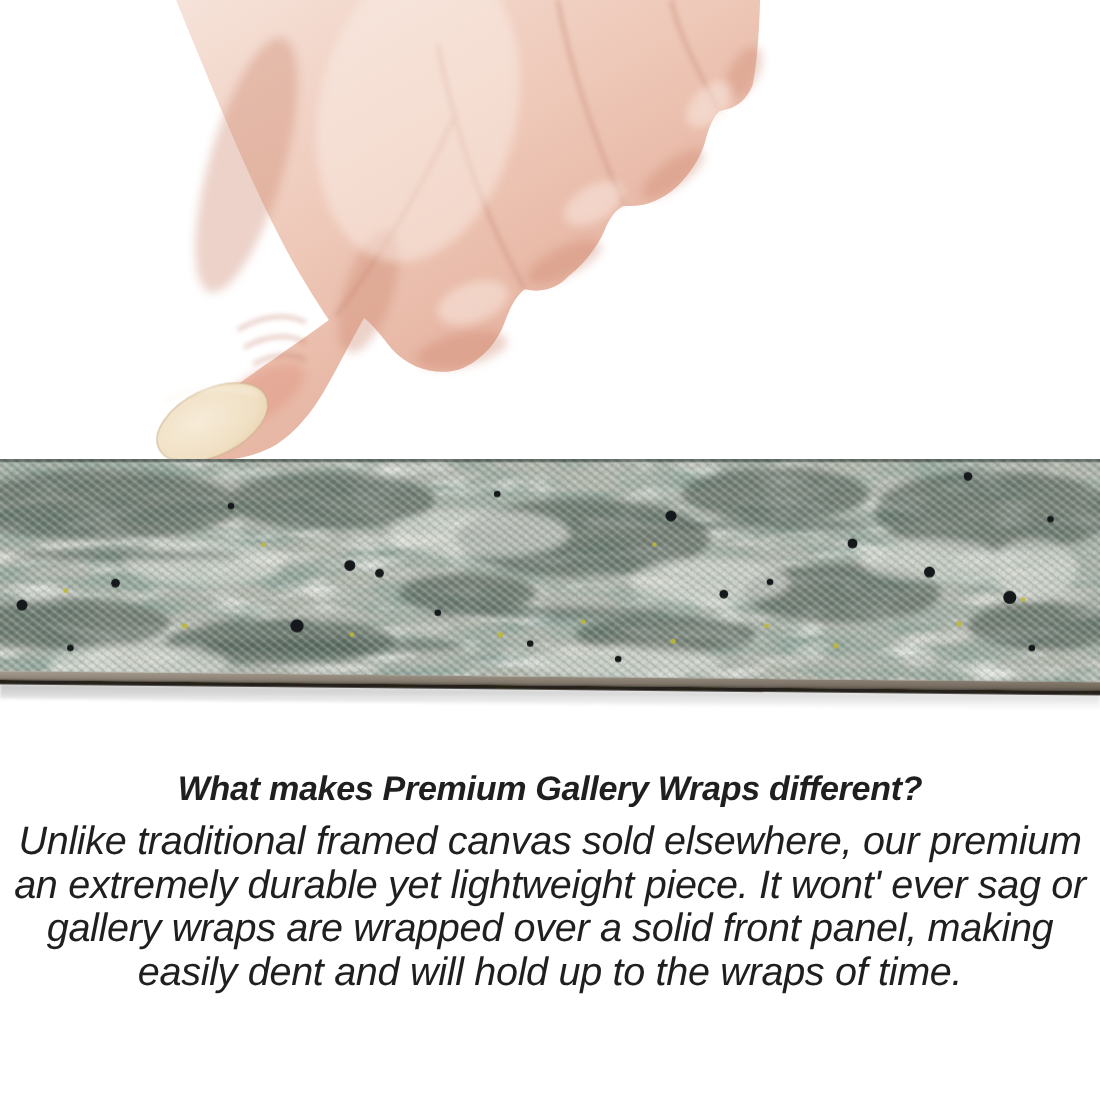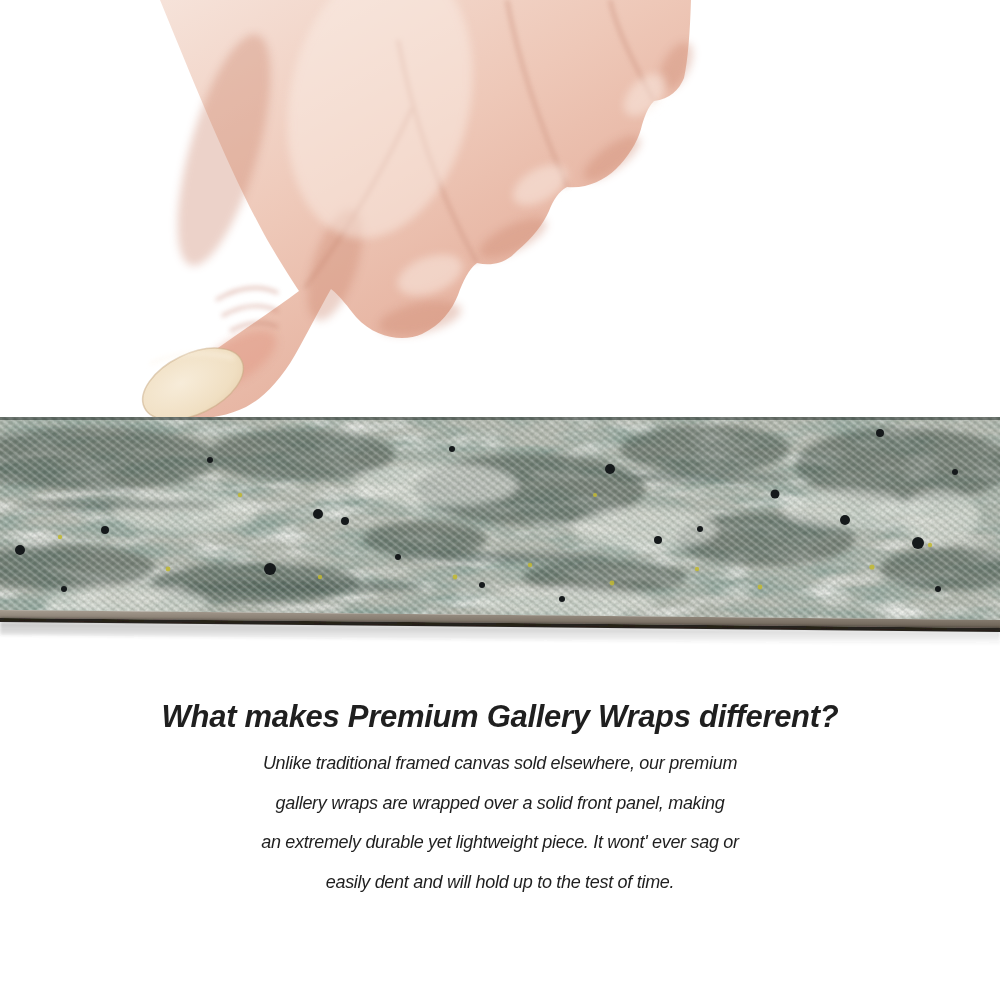--- a/index.html
+++ b/index.html
@@ -4,21 +4,21 @@
 <style>
   html,body{margin:0;padding:0;background:#ffffff;}
   body{width:1000px;height:1000px;font-family:"Liberation Sans",sans-serif;}
   .stage{position:relative;width:1000px;height:1000px;background:#ffffff;overflow:hidden;border-radius:13px;}
   .hand-svg{position:absolute;top:0;left:0;display:block;}
   .strip{position:absolute;top:417px;left:0;width:1000px;height:235px;display:block;}
   .copy{position:absolute;top:699px;left:0;width:1000px;text-align:center;
         font-style:italic;color:#1f1f1f;}
   .copy h2{margin:0 0 9px 0;font-size:31px;font-weight:700;letter-spacing:-0.3px;
            line-height:36px;white-space:nowrap;}
-  .copy p{margin:0;font-size:18px;font-weight:400;letter-spacing:-0.3px;
+  .copy p{margin:0;font-size:36px;font-weight:400;letter-spacing:-0.3px;
           line-height:39.5px;white-space:nowrap;}
 </style>
 </head>
 <body>
 
 <div class="stage">
 
   <svg class="hand-svg" width="1000" height="420" viewBox="0 0 1000 420" role="img" aria-label="Hand with curled fingers pressing its thumb down on the edge of a gallery wrap canvas">
     <defs>
       <linearGradient id="skinG" x1="0" y1="0" x2="0.75" y2="1">
@@ -230,18 +230,18 @@
     </g>
 
     <g filter="url(#sb1)">
       <polygon points="0,205 1000,215 1000,228 0,218" fill="url(#shadG)"></polygon>
     </g>
   </svg>
 
   <div class="copy">
     <h2>What makes Premium Gallery Wraps different?</h2>
     <p>Unlike traditional framed canvas sold elsewhere, our premium</p>
+    <p>an extremely durable yet lightweight piece. It wont' ever sag or</p>
     <p>gallery wraps are wrapped over a solid front panel, making</p>
-    <p>an extremely durable yet lightweight piece. It wont' ever sag or</p>
-    <p>easily dent and will hold up to the test of time.</p>
+    <p>easily dent and will hold up to the wraps of time.</p>
   </div>
 
 </div>
 
 </body></html>

